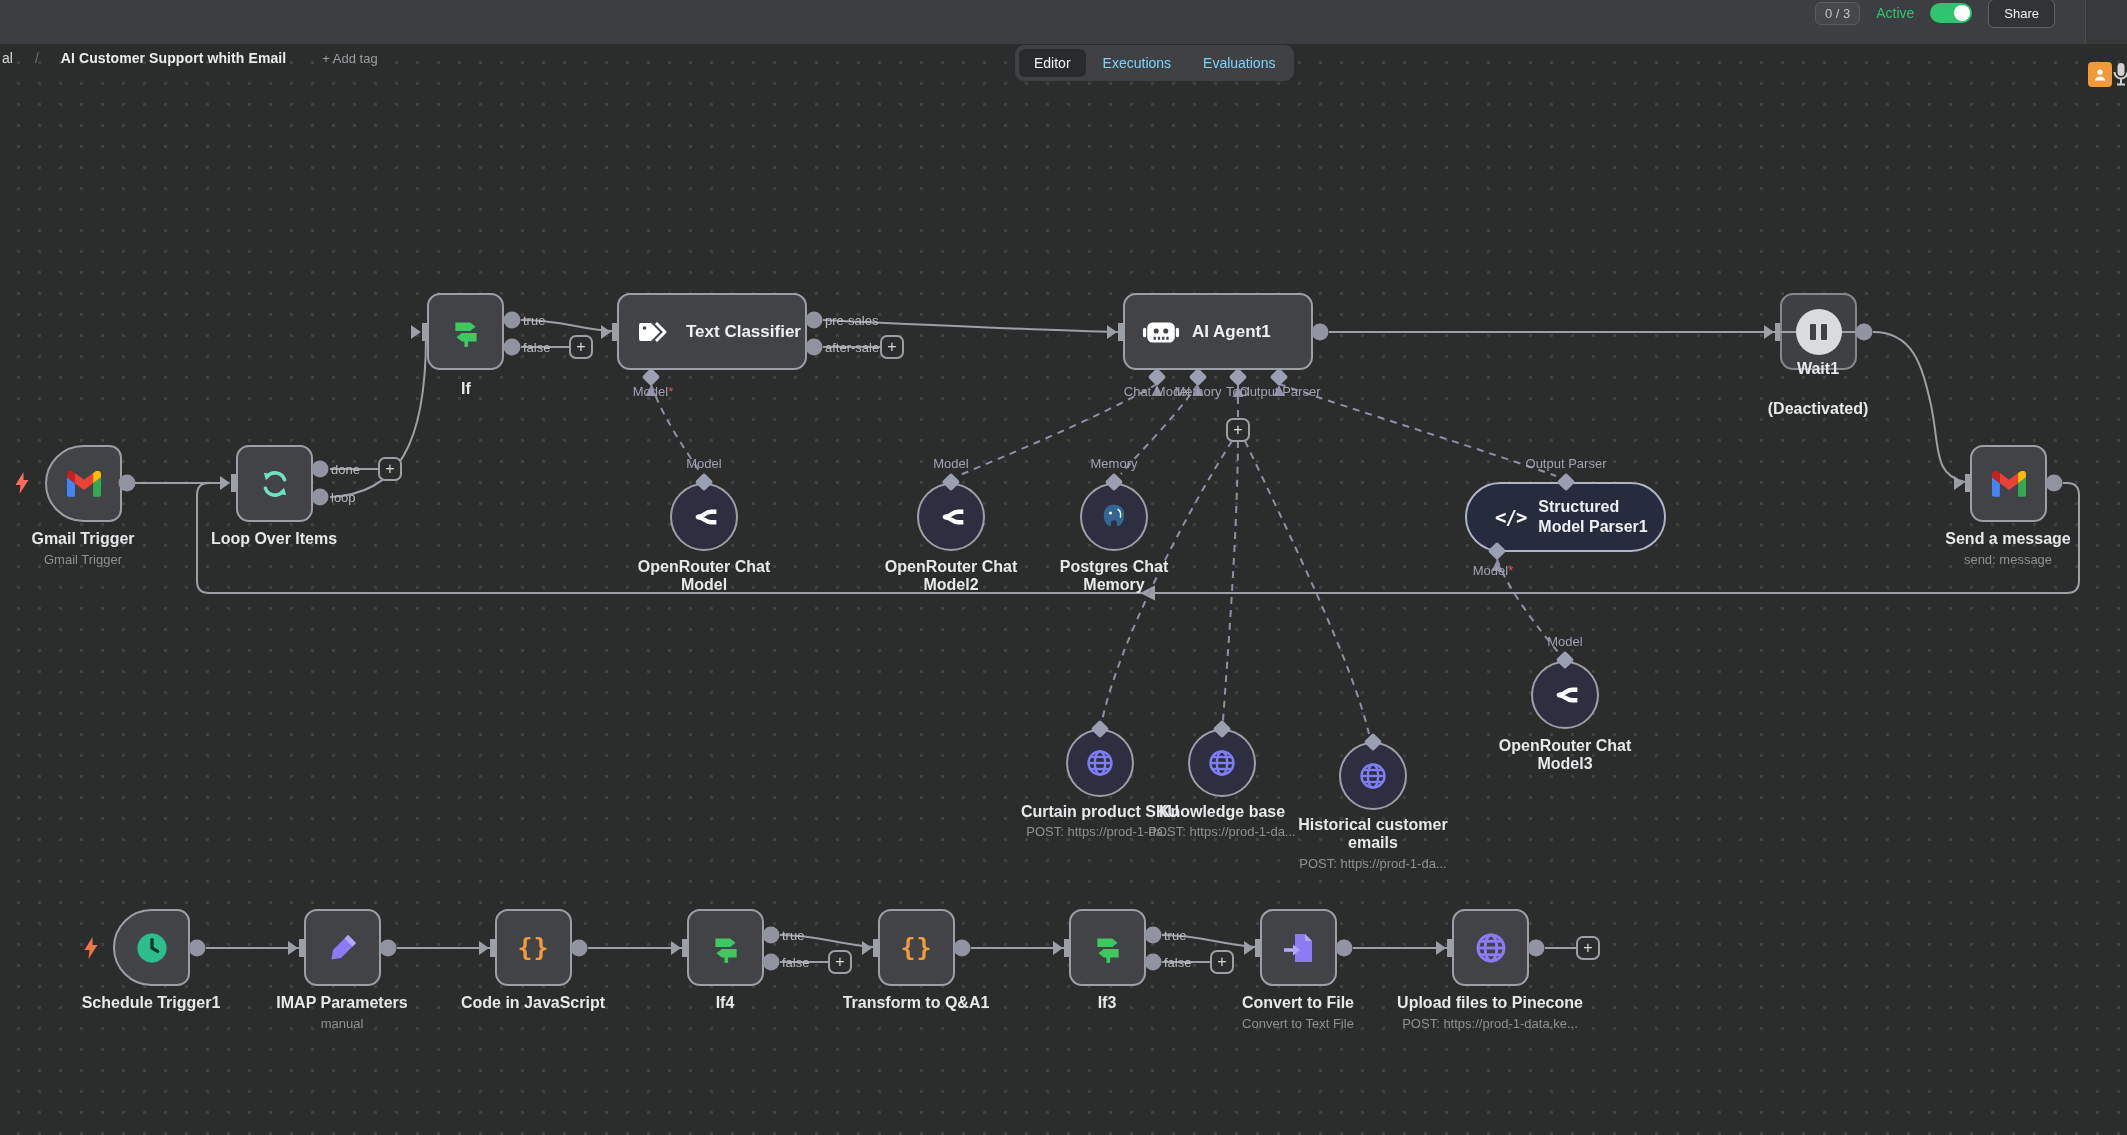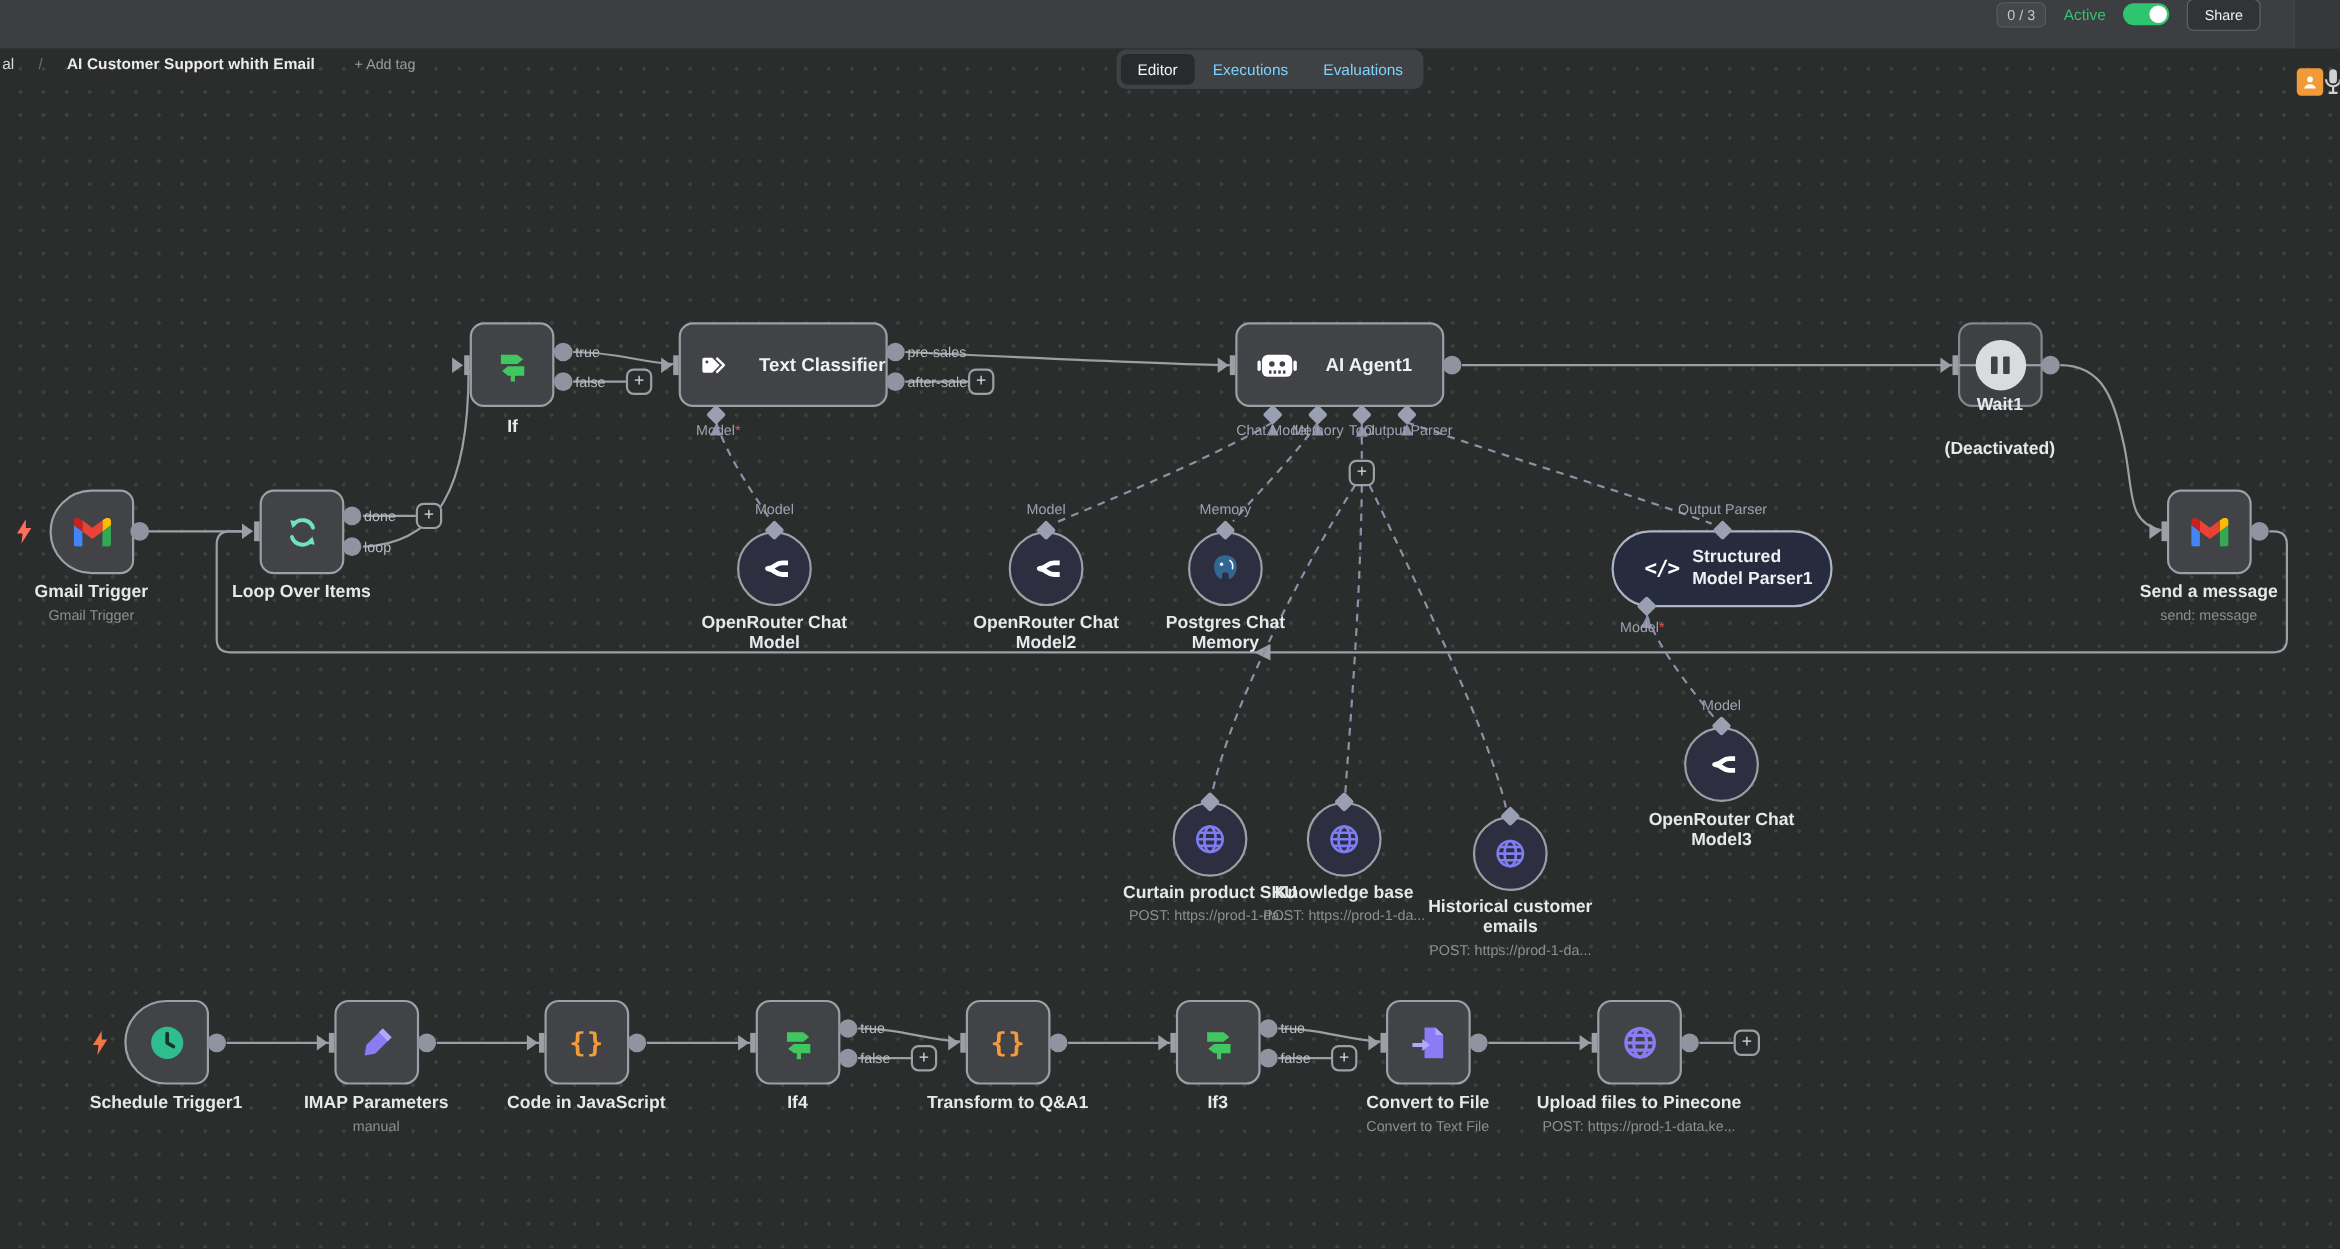--- a/index.html
+++ b/index.html
@@ -34,21 +34,21 @@
   .canvas{position:absolute;left:0;top:44px;width:2127px;height:1091px;
           background-image:radial-gradient(circle,#404241 1.6px,transparent 1.7px);
           background-size:21px 21px;background-position:8px 8px;}
   svg.edges{position:absolute;left:0;top:0;z-index:1;}
   .edge{stroke:#9ba0a7;stroke-width:2;fill:none;}
   .edge-d{stroke:#8d90a6;stroke-width:2;fill:none;stroke-dasharray:7 6;}
   
   .node{position:absolute;background:#414347;border:2px solid #9ba0a7;border-radius:13px;
         display:flex;align-items:center;justify-content:center;z-index:5;box-sizing:border-box;}
   .node.trigger{border-radius:40px 13px 13px 40px;}
-  .node.wide{justify-content:flex-start;padding-left:18px;gap:26px;}
+  .node.wide{justify-content:flex-start;padding-left:18px;gap:13px;}
   .node-title{color:#eef0f1;font-size:17px;font-weight:600;white-space:nowrap;}
   .node.deact{border-color:#84888d;background:#3e4044;}
   .wait-line{position:absolute;left:-2px;right:-2px;top:50%;height:2px;margin-top:-1px;background:#9ba0a7;}
   .pause-circle{position:relative;width:46px;height:46px;border-radius:50%;background:#d9dbde;
                 display:flex;align-items:center;justify-content:center;gap:5px;z-index:2;}
   .pause-circle i{display:block;width:6px;height:16px;background:#3f4145;border-radius:1px;}
   .circle-node{position:absolute;width:68px;height:68px;border-radius:50%;background:#2d2f40;
                border:2px solid #9ba0a7;display:flex;align-items:center;justify-content:center;z-index:5;box-sizing:border-box;}
   .pill-node{position:absolute;background:#272b3e;border:2px solid #aeb4c6;border-radius:36px;
              display:flex;align-items:center;gap:12px;padding-left:28px;z-index:5;box-sizing:border-box;}

